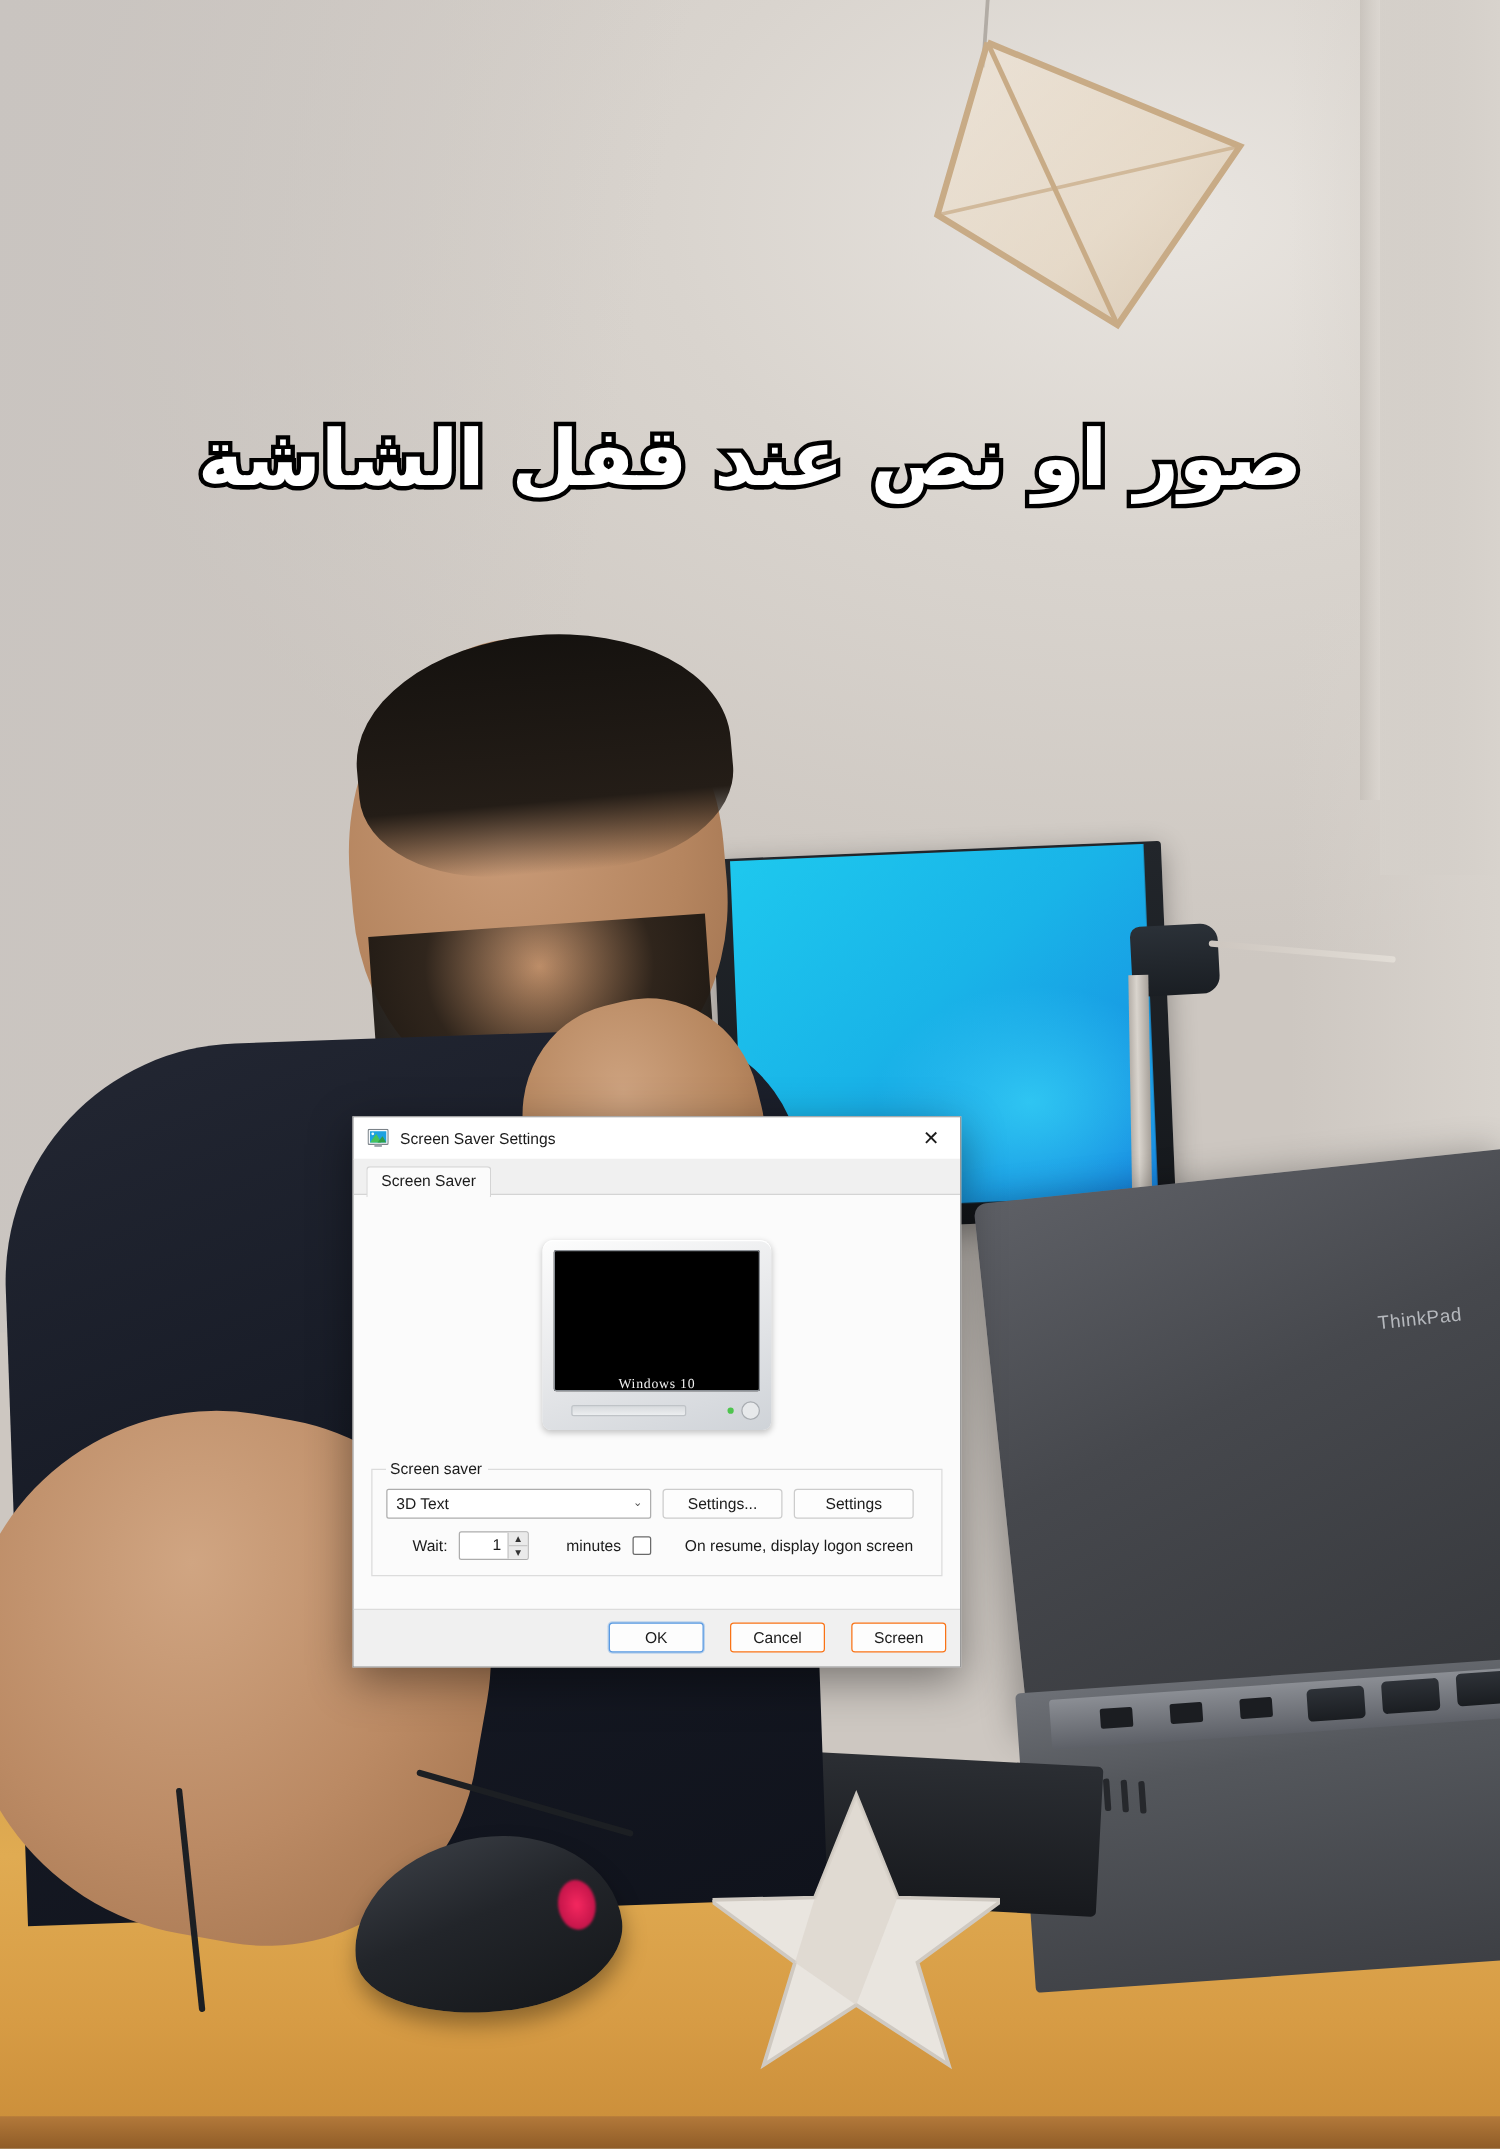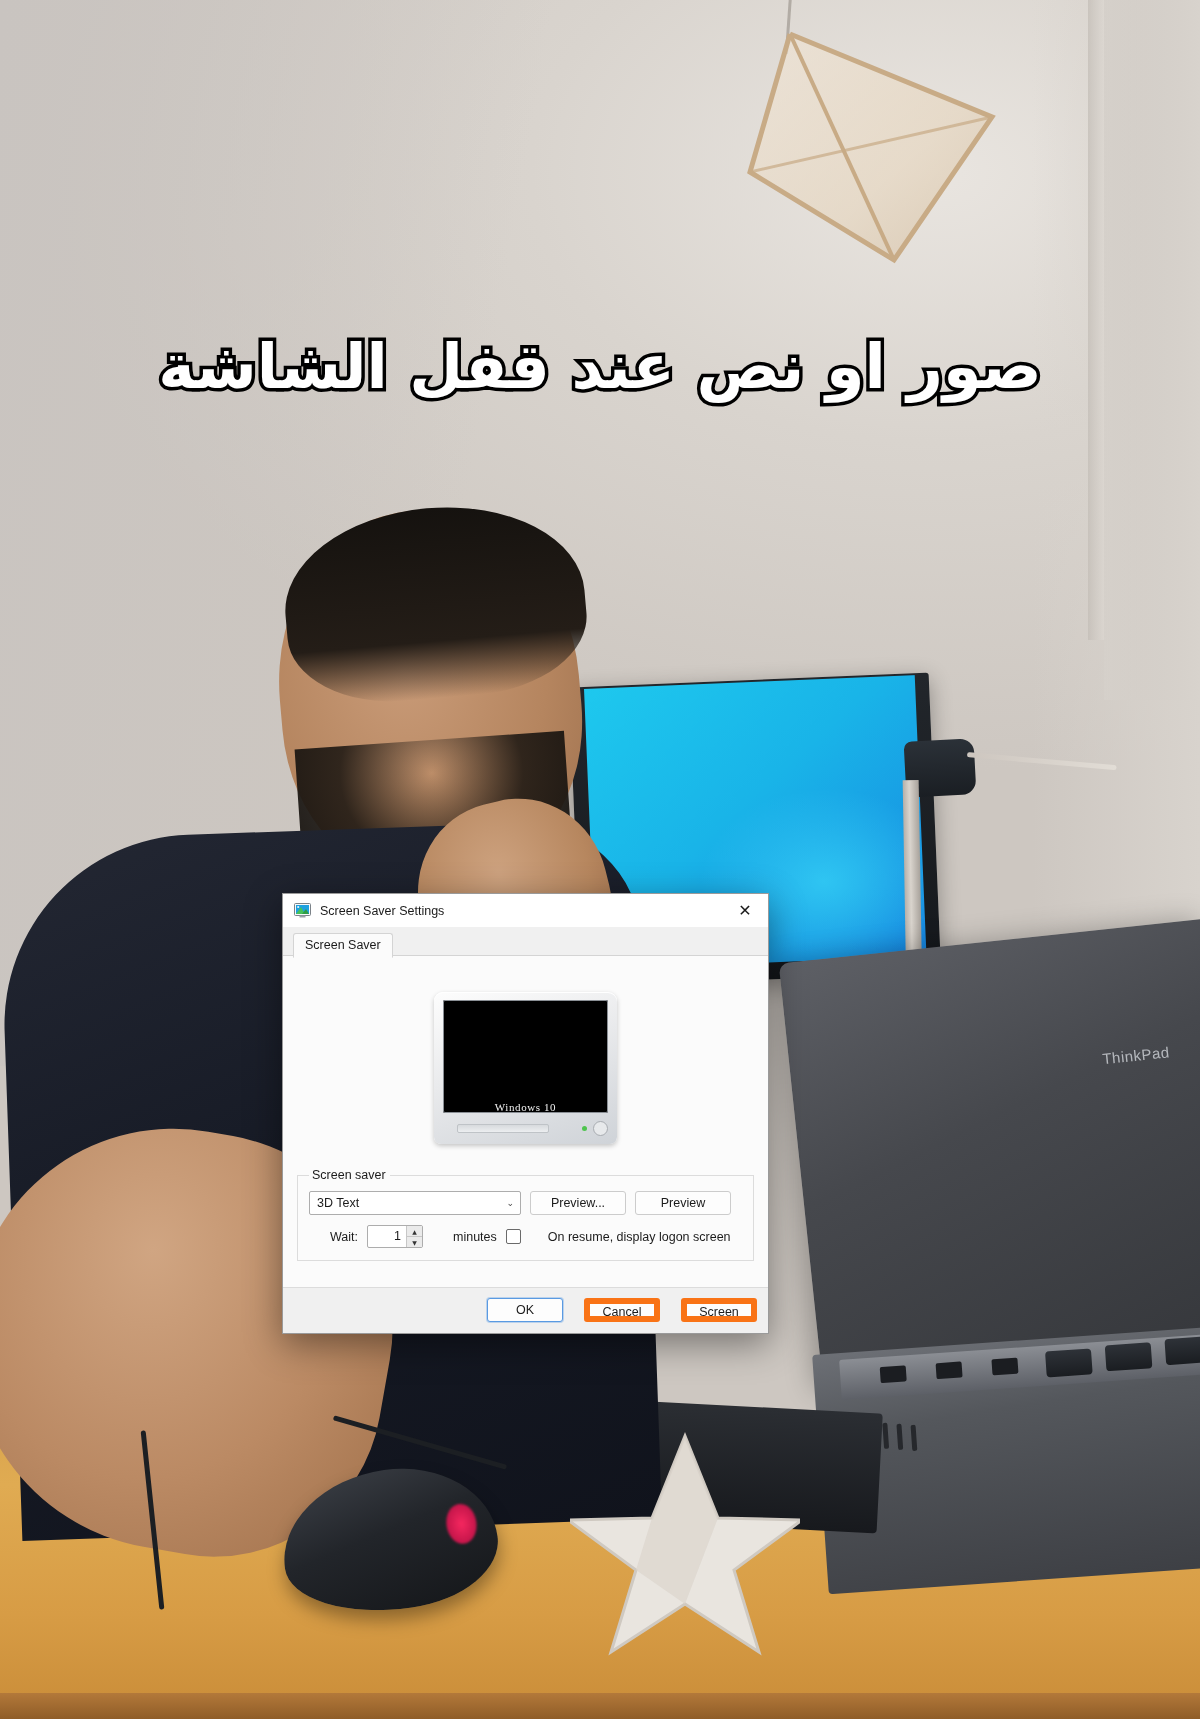--- a/index.html
+++ b/index.html
@@ -483,21 +483,21 @@
     background: #f0f0f0;
     padding: 10px 11px 11px 11px;
     display: flex;
     justify-content: flex-end;
     gap: 21px;
   }
   .btn-footer {
     width: 76px;
     height: 24px;
     background: #fdfdfd;
-    border: 6px solid #f97316;
+    border: 1px solid #f97316;
     border-radius: 3px;
     font-size: 12.5px;
     font-family: "Liberation Sans", sans-serif;
     color: #1b1b1b;
     cursor: pointer;
   }
   .btn-footer.default {
     border: 1px solid #5a9ae2;
     box-shadow: 0 0 0 1px rgba(90,154,226,.35);
   }
@@ -625,22 +625,22 @@
       </div>
 
       <fieldset class="group">
         <legend>Screen saver</legend>
 
         <div class="row">
           <div class="combo">
             <span class="combo-value">3D Text</span>
             <span class="combo-arrow">⌄</span>
           </div>
-          <button class="btn">Preview...</button>
-          <button class="btn">Preview</button>
+          <button class="btn">Settings...</button>
+          <button class="btn">Settings</button>
         </div>
 
         <div class="row">
           <span class="lbl">Wait:</span>
           <div class="spin">
             <span class="spin-val">1</span>
             <span class="spin-btns">
               <span class="spin-up">▲</span>
               <span class="spin-dn">▼</span>
             </span>

